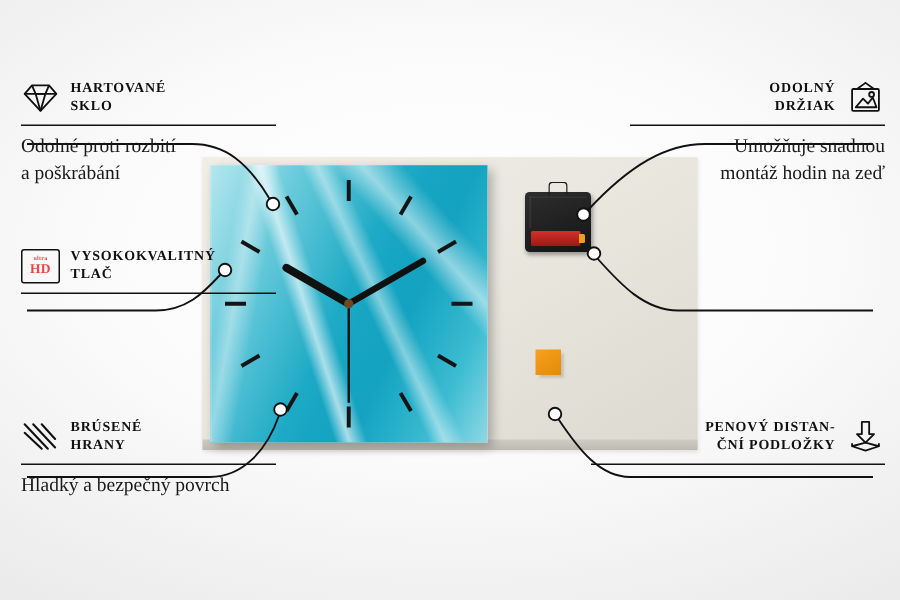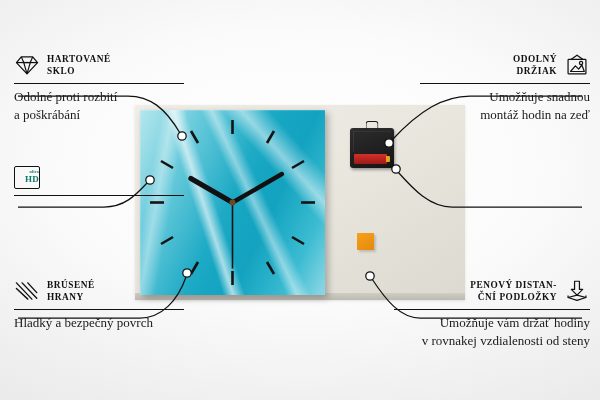--- a/index.html
+++ b/index.html
@@ -35,22 +35,22 @@
     font-size:13px; line-height:1.4; color:#1a1a1a;
     font-family:"Liberation Serif", serif;
   }
 
   .ico { width:26px; height:24px; flex:0 0 26px; display:block; }
   .ico svg { width:100%; height:100%; display:block; }
 
   .hdbox {
     width:26px; height:23px; flex:0 0 26px;
     border:1.4px solid #111; border-radius:2px;
-    display:flex; flex-direction:column; align-items:flex-end; justify-content:center;
-    line-height:1; color:#0f766e;
+    display:flex; flex-direction:column; align-items:center; justify-content:center;
+    line-height:1; color:#ef4444;
   }
   .hdbox .u { font-size:4px; font-weight:bold; letter-spacing:.2px; }
   .hdbox .h { font-size:9px; font-weight:bold; letter-spacing:.3px; margin-top:.5px; }
 
   
   .photo {
     position:absolute; left:135px; top:105px; width:330px; height:195px;
     background:linear-gradient(160deg,#eceae3 0%,#e6e3db 45%,#dedbd2 100%);
     box-shadow:0 1px 3px rgba(0,0,0,.10);
   }
@@ -203,20 +203,21 @@
     <div class="rule"></div>
     <div class="desc">Odolné proti rozbití<br>a poškrábání</div>
   </div>
 
   <div class="feat left" style="top:162px">
     <div class="head">
       <span class="hdbox">
         <span class="u">ultra</span>
         <span class="h">HD</span>
       </span>
+      <span class="title">VYSOKOKVALITNÝ<br>TLAČ</span>
     </div>
     <div class="rule"></div>
   </div>
 
   <div class="feat left" style="top:276px">
     <div class="head">
       <span class="ico">
         <svg viewBox="0 0 32 26">
             <g stroke="#111" stroke-width="1.7" stroke-linecap="round">
           <line x1="3" y1="3" x2="22" y2="23"></line>
@@ -258,16 +259,15 @@
             <g fill="none" stroke="#111" stroke-width="1.5" stroke-linejoin="round">
           <path d="M13 2 H19 V12 H23 L16 19 L9 12 H13 Z"></path>
           <path d="M16 19 L27 22 L16 25.5 L5 22 Z"></path>
           <path d="M5 22 L5 19.5 M27 22 L27 19.5"></path>
         </g>
           </svg>
       </span>
       <span class="title">PENOVÝ DISTAN-<br>ČNÍ PODLOŽKY</span>
     </div>
     <div class="rule"></div>
-    <div class="desc">Umožňuje vám držať hodiny<br>v rovnakej vzdialenosti od steny</div>
   </div>
 
 </div>
 
 </body></html>

